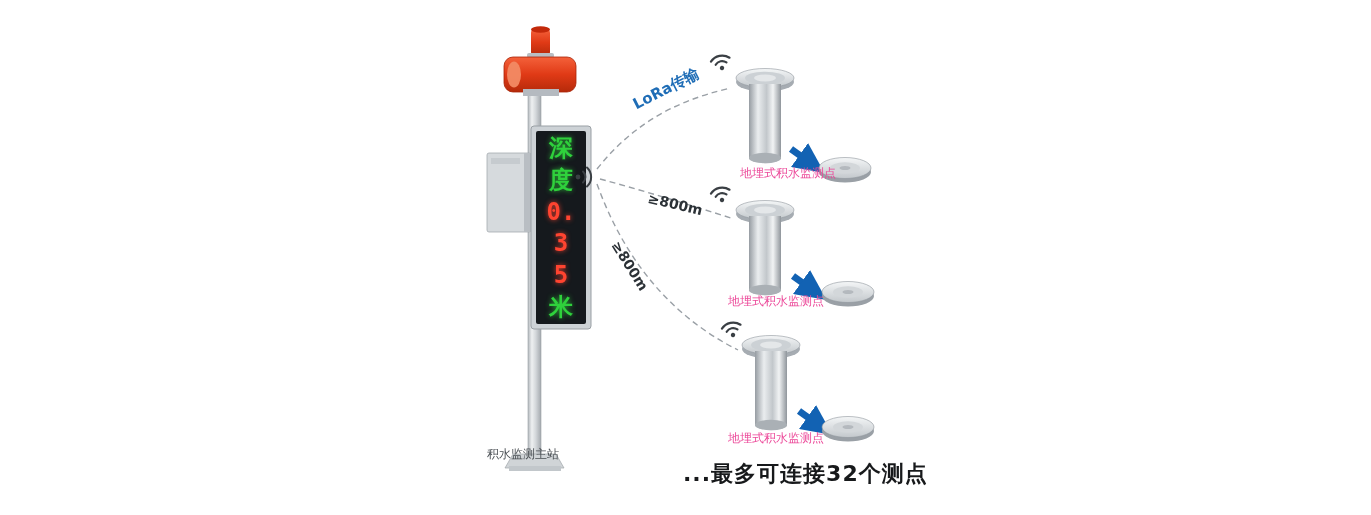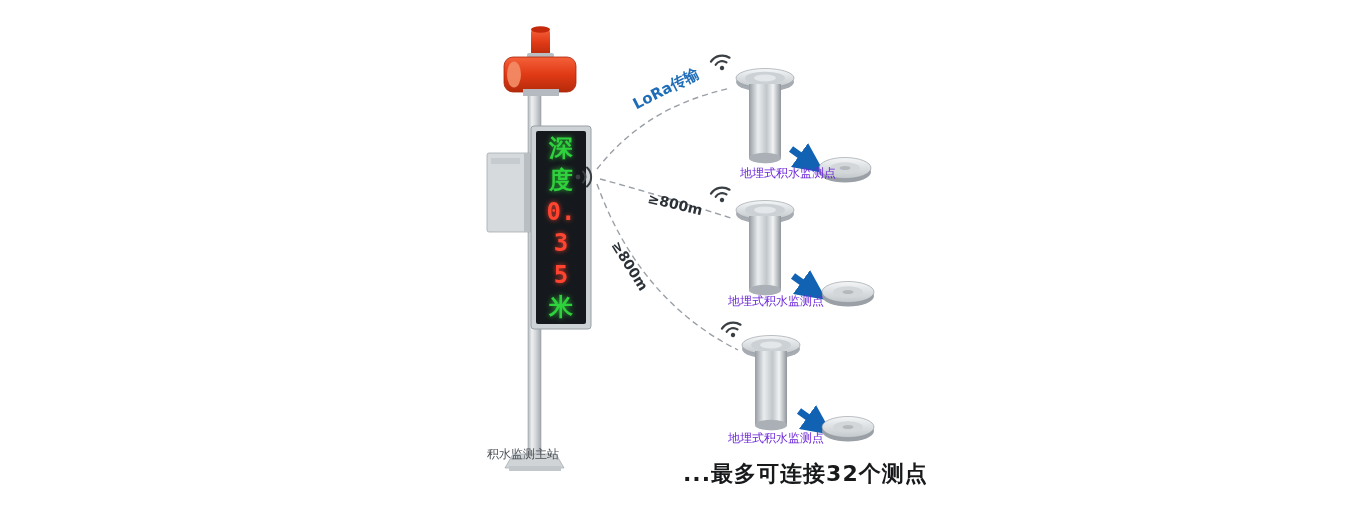--- a/index.html
+++ b/index.html
@@ -9,21 +9,21 @@
     background:#ffffff;
     overflow:hidden;
     font-family:"DejaVu Sans","Liberation Sans",sans-serif;
   }
   .gfx{position:absolute;left:0;top:0;}
   .label{position:absolute;color:#3a3f44;white-space:nowrap;}
   .station-label{left:487px;top:446px;font-size:12px;color:#4a4f54;font-family:Liberation Serif, serif;}
   .lora-label{left:630px;top:97px;font-size:15px;font-weight:bold;color:#1f6db6;transform:rotate(-27deg);transform-origin:left top;}
   .dist2-label{left:650px;top:190px;font-size:14px;font-weight:bold;color:#2b3136;transform:rotate(13deg);transform-origin:left top;}
   .dist3-label{left:622px;top:238px;font-size:14px;font-weight:bold;color:#2b3136;transform:rotate(58deg);transform-origin:left top;}
-  .sensor-label{font-size:12px;color:#6d28d9;}
+  .sensor-label{font-size:12px;color:#ec4899;}
   .sensor-label-1{left:740px;top:165px;}
   .sensor-label-2{left:728px;top:293px;}
   .sensor-label-3{left:728px;top:430px;}
   .footer-label{left:683px;top:459px;font-size:22px;font-weight:600;color:#17191b;letter-spacing:1px;text-align:center;}
   .led-screen{
     position:absolute;left:536px;top:132px;width:50px;height:191px;
     display:flex;flex-direction:column;justify-content:space-around;align-items:center;
     font-family:"DejaVu Sans Mono","Liberation Mono",monospace;
     font-weight:bold;font-size:24px;line-height:1;
   }

